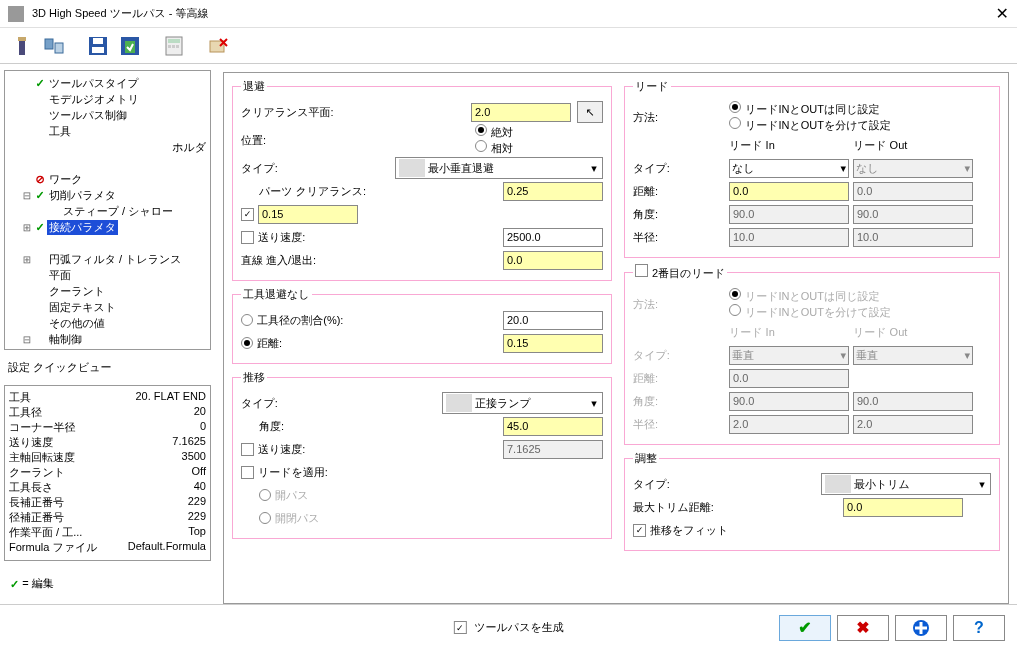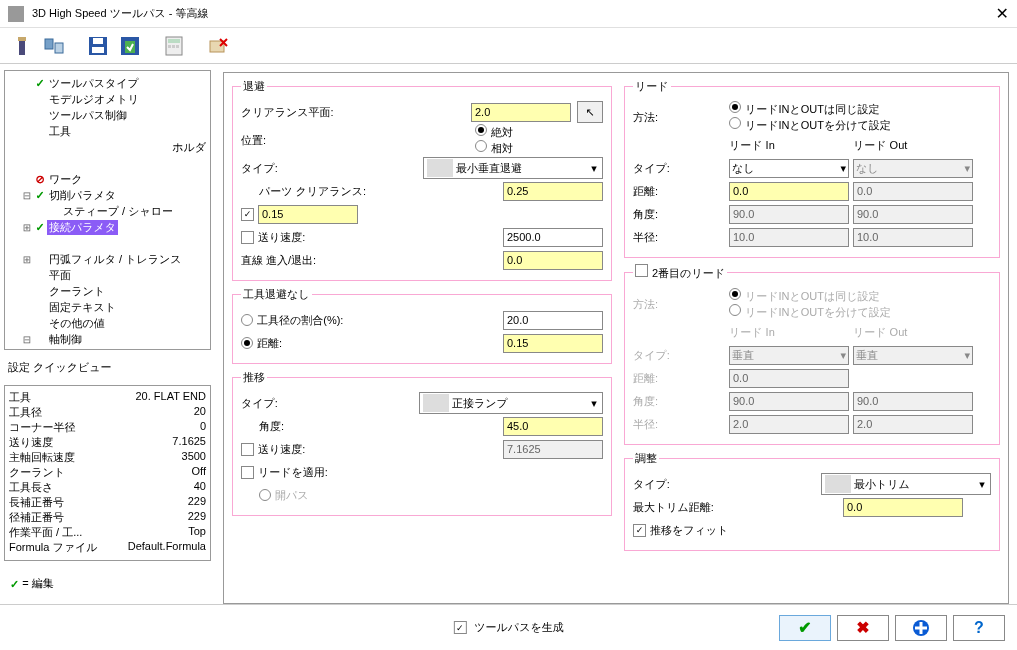--- a/index.html
+++ b/index.html
@@ -13,21 +13,21 @@
 .toolbar { height: 36px; display: flex; align-items: center; gap: 8px; padding: 0 10px; border-bottom: 1px solid #ccc; }
 .toolbar .tbtn { width: 24px; height: 24px; display: flex; align-items: center; justify-content: center; }
 
 .main { display: flex; height: calc(650px - 28px - 36px - 46px); }
 .leftpanel { width: 215px; display: flex; flex-direction: column; padding: 6px 4px; gap: 8px; }
 .treebox { border: 1px solid #999; height: 280px; overflow: auto; padding: 4px 2px; background: #fff; position: relative; }
 .tree-item { display: flex; align-items: center; height: 16px; white-space: nowrap; }
 .tree-item .expander { width: 12px; text-align: center; color: #666; font-size: 10px; }
 .tree-item .marker { width: 14px; text-align: center; }
 .tree-item .lbl { padding: 0 2px; }
-.tree-item .lbl.sel { background: #8b5cf6; color: #fff; }
+.tree-item .lbl.sel { background: #1d4ed8; color: #fff; }
 .green-check { color: #090; font-weight: bold; }
 .red-circle { color: #c00; font-weight: bold; }
 
 .qvtitle { color: #000; padding: 2px 4px; }
 .qvbox { flex: 1; border: 1px solid #999; padding: 4px; background: #fff; overflow: auto; }
 .qvrow { display: flex; height: 15px; }
 .qvrow .k { flex: 1; }
 .qvrow .v { }
 .legend { padding: 4px 6px; line-height: 20px; }
 .legend .green-check { vertical-align: middle; }
@@ -289,21 +289,21 @@
           </div>
           <div class="row">
             <span class="lbl">位置:</span>
             <div style="width:128px">
               <div><span class="radio checked"></span><span>絶対</span></div>
               <div><span class="radio"></span><span>相対</span></div>
             </div>
           </div>
           <div class="row">
             <span class="lbl">タイプ:</span>
-            <div class="sel" style="width:180px">
+            <div class="sel" style="width:208px">
                 <span class="sicon"></span>
                 <span class="stxt">最小垂直退避</span>
                 <span class="arrow">▾</span>
               </div>
           </div>
           <div class="row sub">
             <span class="lbl">パーツ  クリアランス:</span>
             <input class="inp" value="0.25" style="">
           </div>
           <div class="row">
@@ -332,21 +332,21 @@
             <span class="radio checked"></span>
             <span class="lbl">距離:</span>
             <input class="inp" value="0.15" style="">
           </div>
         </fieldset>
 
         <fieldset>
           <legend>推移</legend>
           <div class="row">
             <span class="lbl">タイプ:</span>
-            <div class="sel" style="width:184px">
+            <div class="sel" style="width:161px">
                 <span class="sicon"></span>
                 <span class="stxt">正接ランプ</span>
                 <span class="arrow">▾</span>
               </div>
           </div>
           <div class="row sub">
             <span class="lbl">角度:</span>
             <input class="inp" value="45.0" style="">
           </div>
           <div class="row">
@@ -354,20 +354,24 @@
             <span class="lbl">送り速度:</span>
             <input class="inp gray" value="7.1625" style="">
           </div>
           <div class="row">
             <span class="chk"></span>
             <span class="lbl">リードを適用:</span>
           </div>
           <div class="row sub disabled-text">
             <span class="radio"></span>
             <span>開パス</span>
+          </div>
+          <div class="row sub disabled-text">
+            <span class="radio"></span>
+            <span>開閉パス</span>
           </div>
         </fieldset>
       </div>
 
       <div class="colR">
         <fieldset>
           <legend>リード</legend>
           <div class="row">
             <span class="lbl" style="flex:0 0 96px">方法:</span>
             <div>

